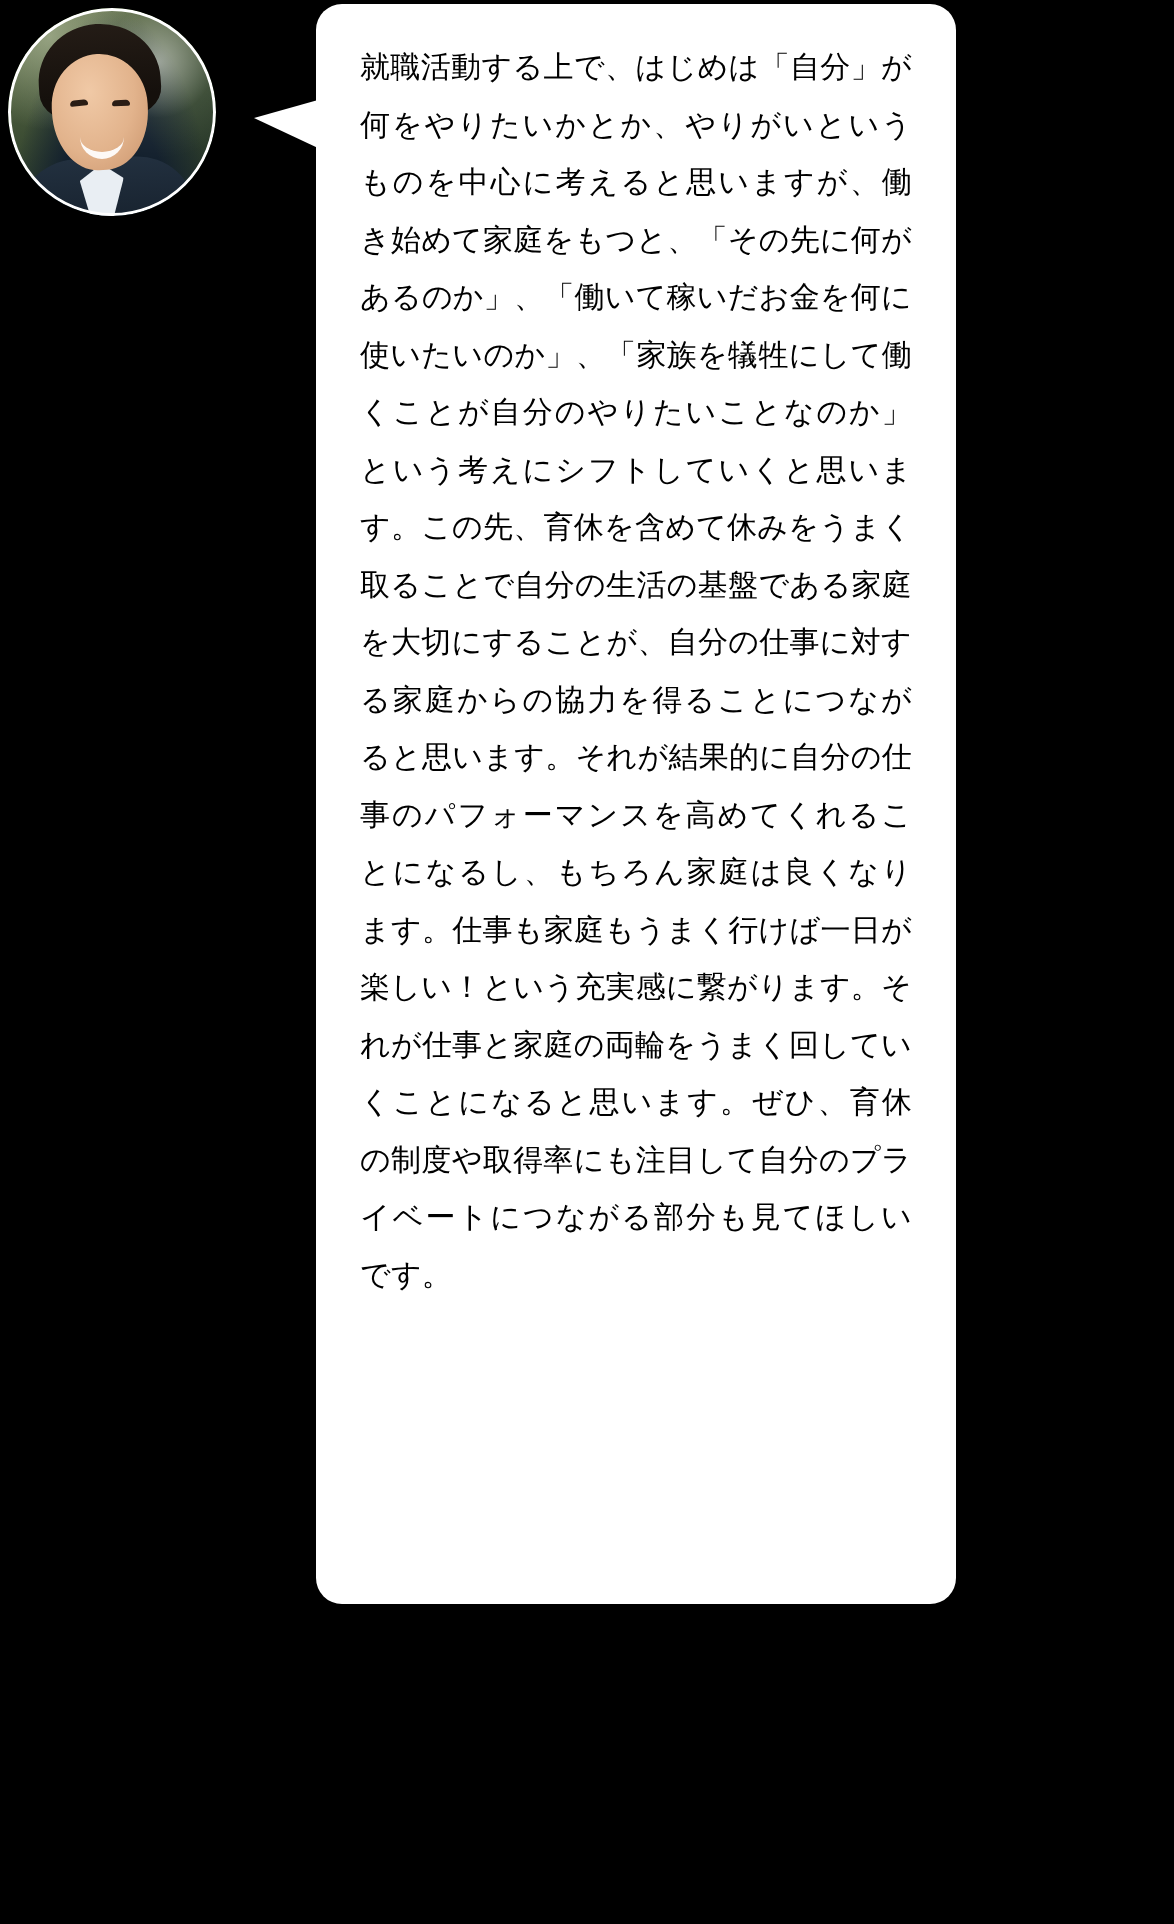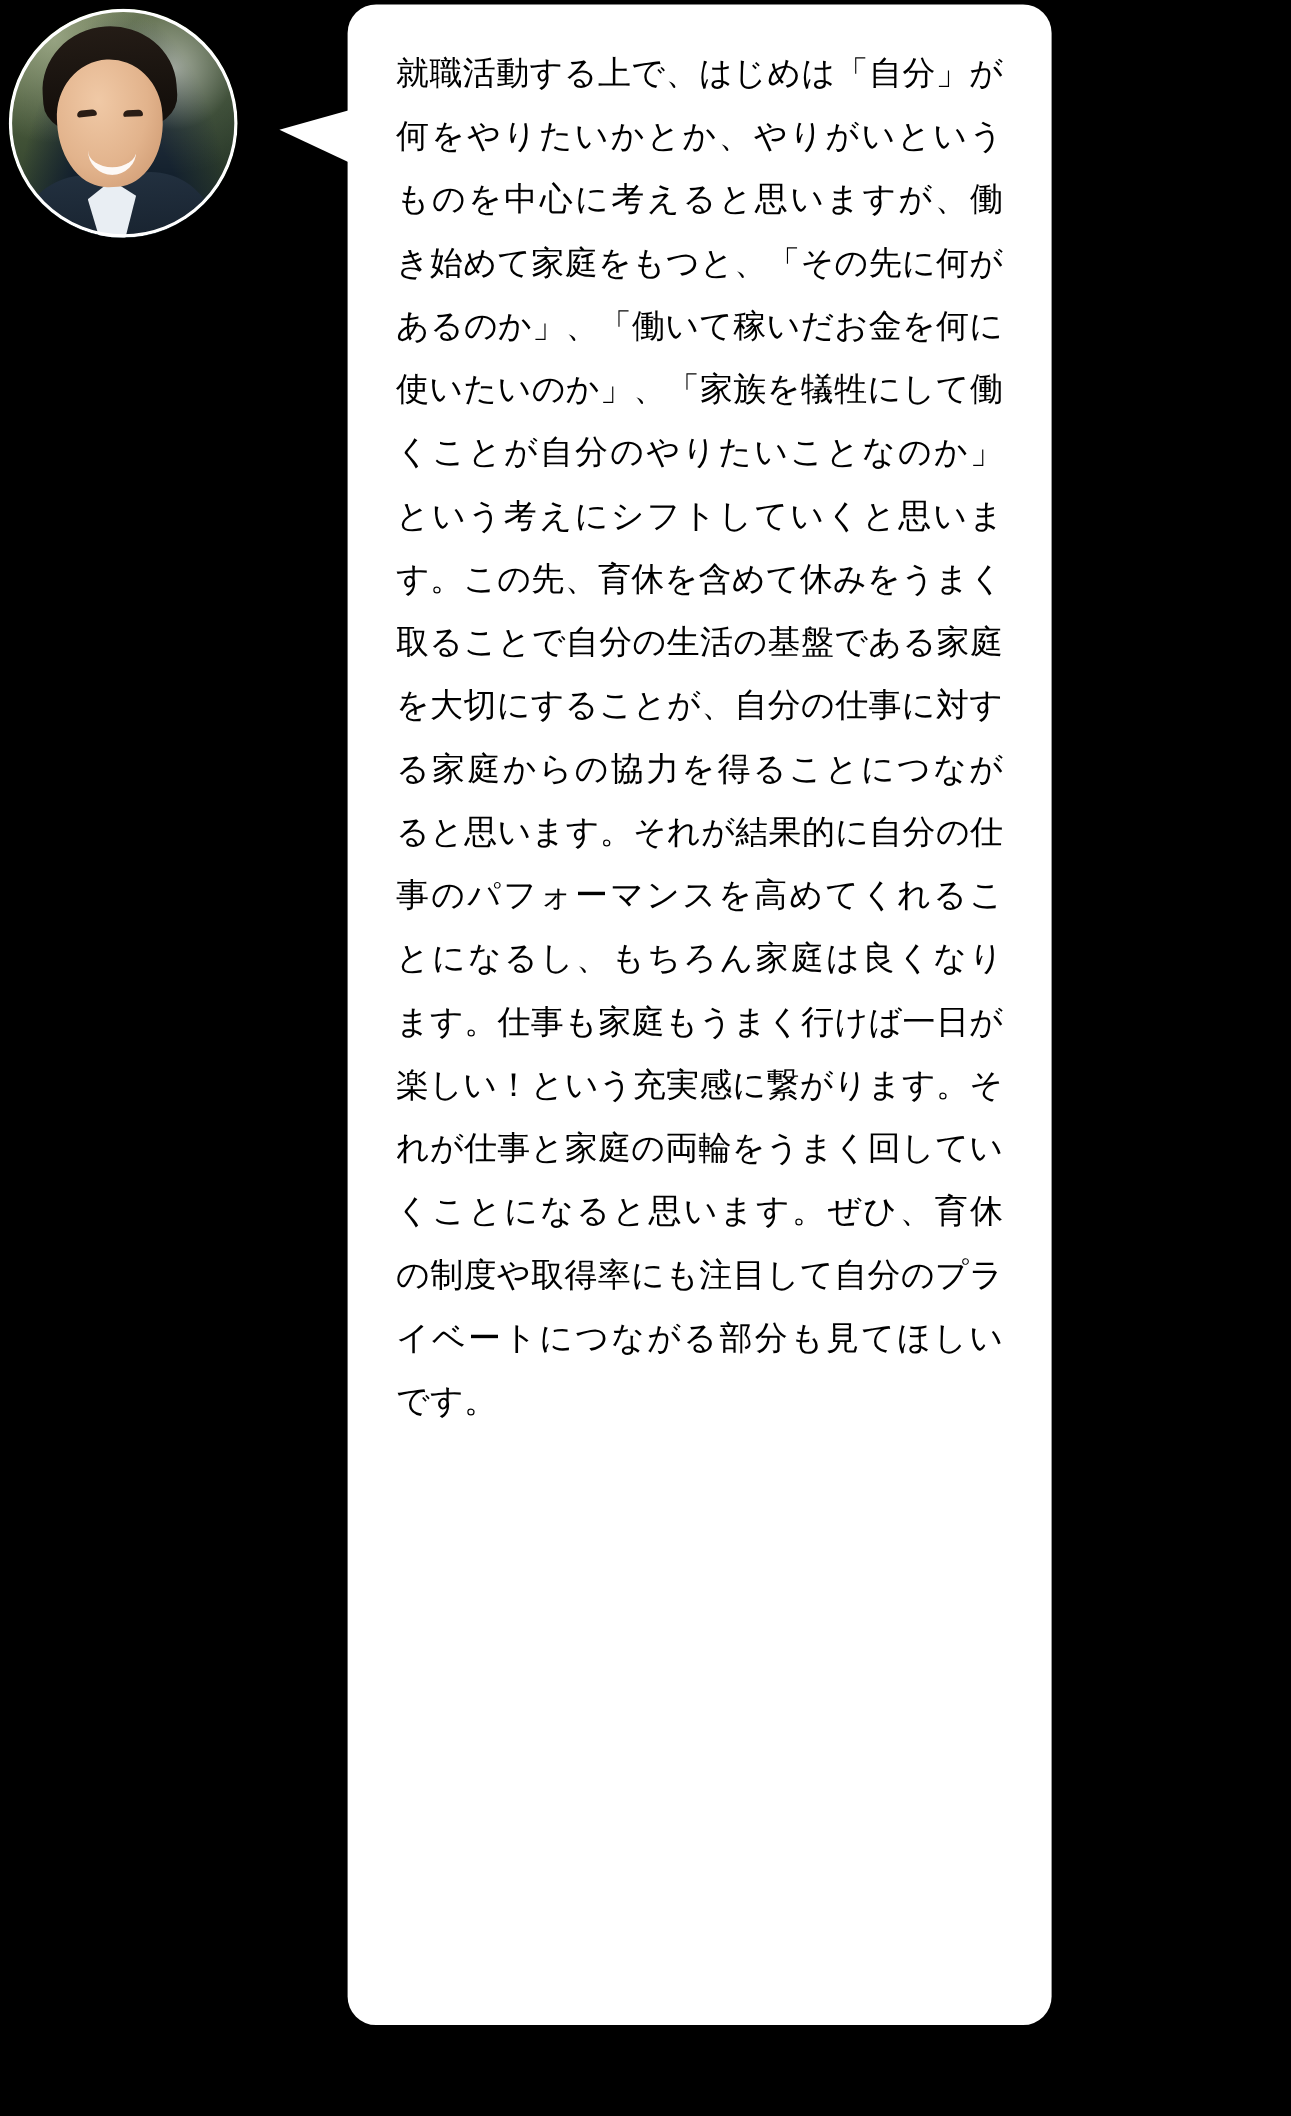--- a/index.html
+++ b/index.html
@@ -107,21 +107,21 @@
     box-sizing: border-box;
     pointer-events: none;
   }
 
   
   #bubble {
     position: absolute;
     left: 316px;
     top: 4px;
     width: 640px;
-    height: 1837px;
+    height: 1600px;
     background: #ffffff;
     border-radius: 26px;
     box-sizing: border-box;
     padding: 34px 44px 30px 44px;
   }
   
   #bubble-tail {
     position: absolute;
     left: -62px;
     top: 96px;

